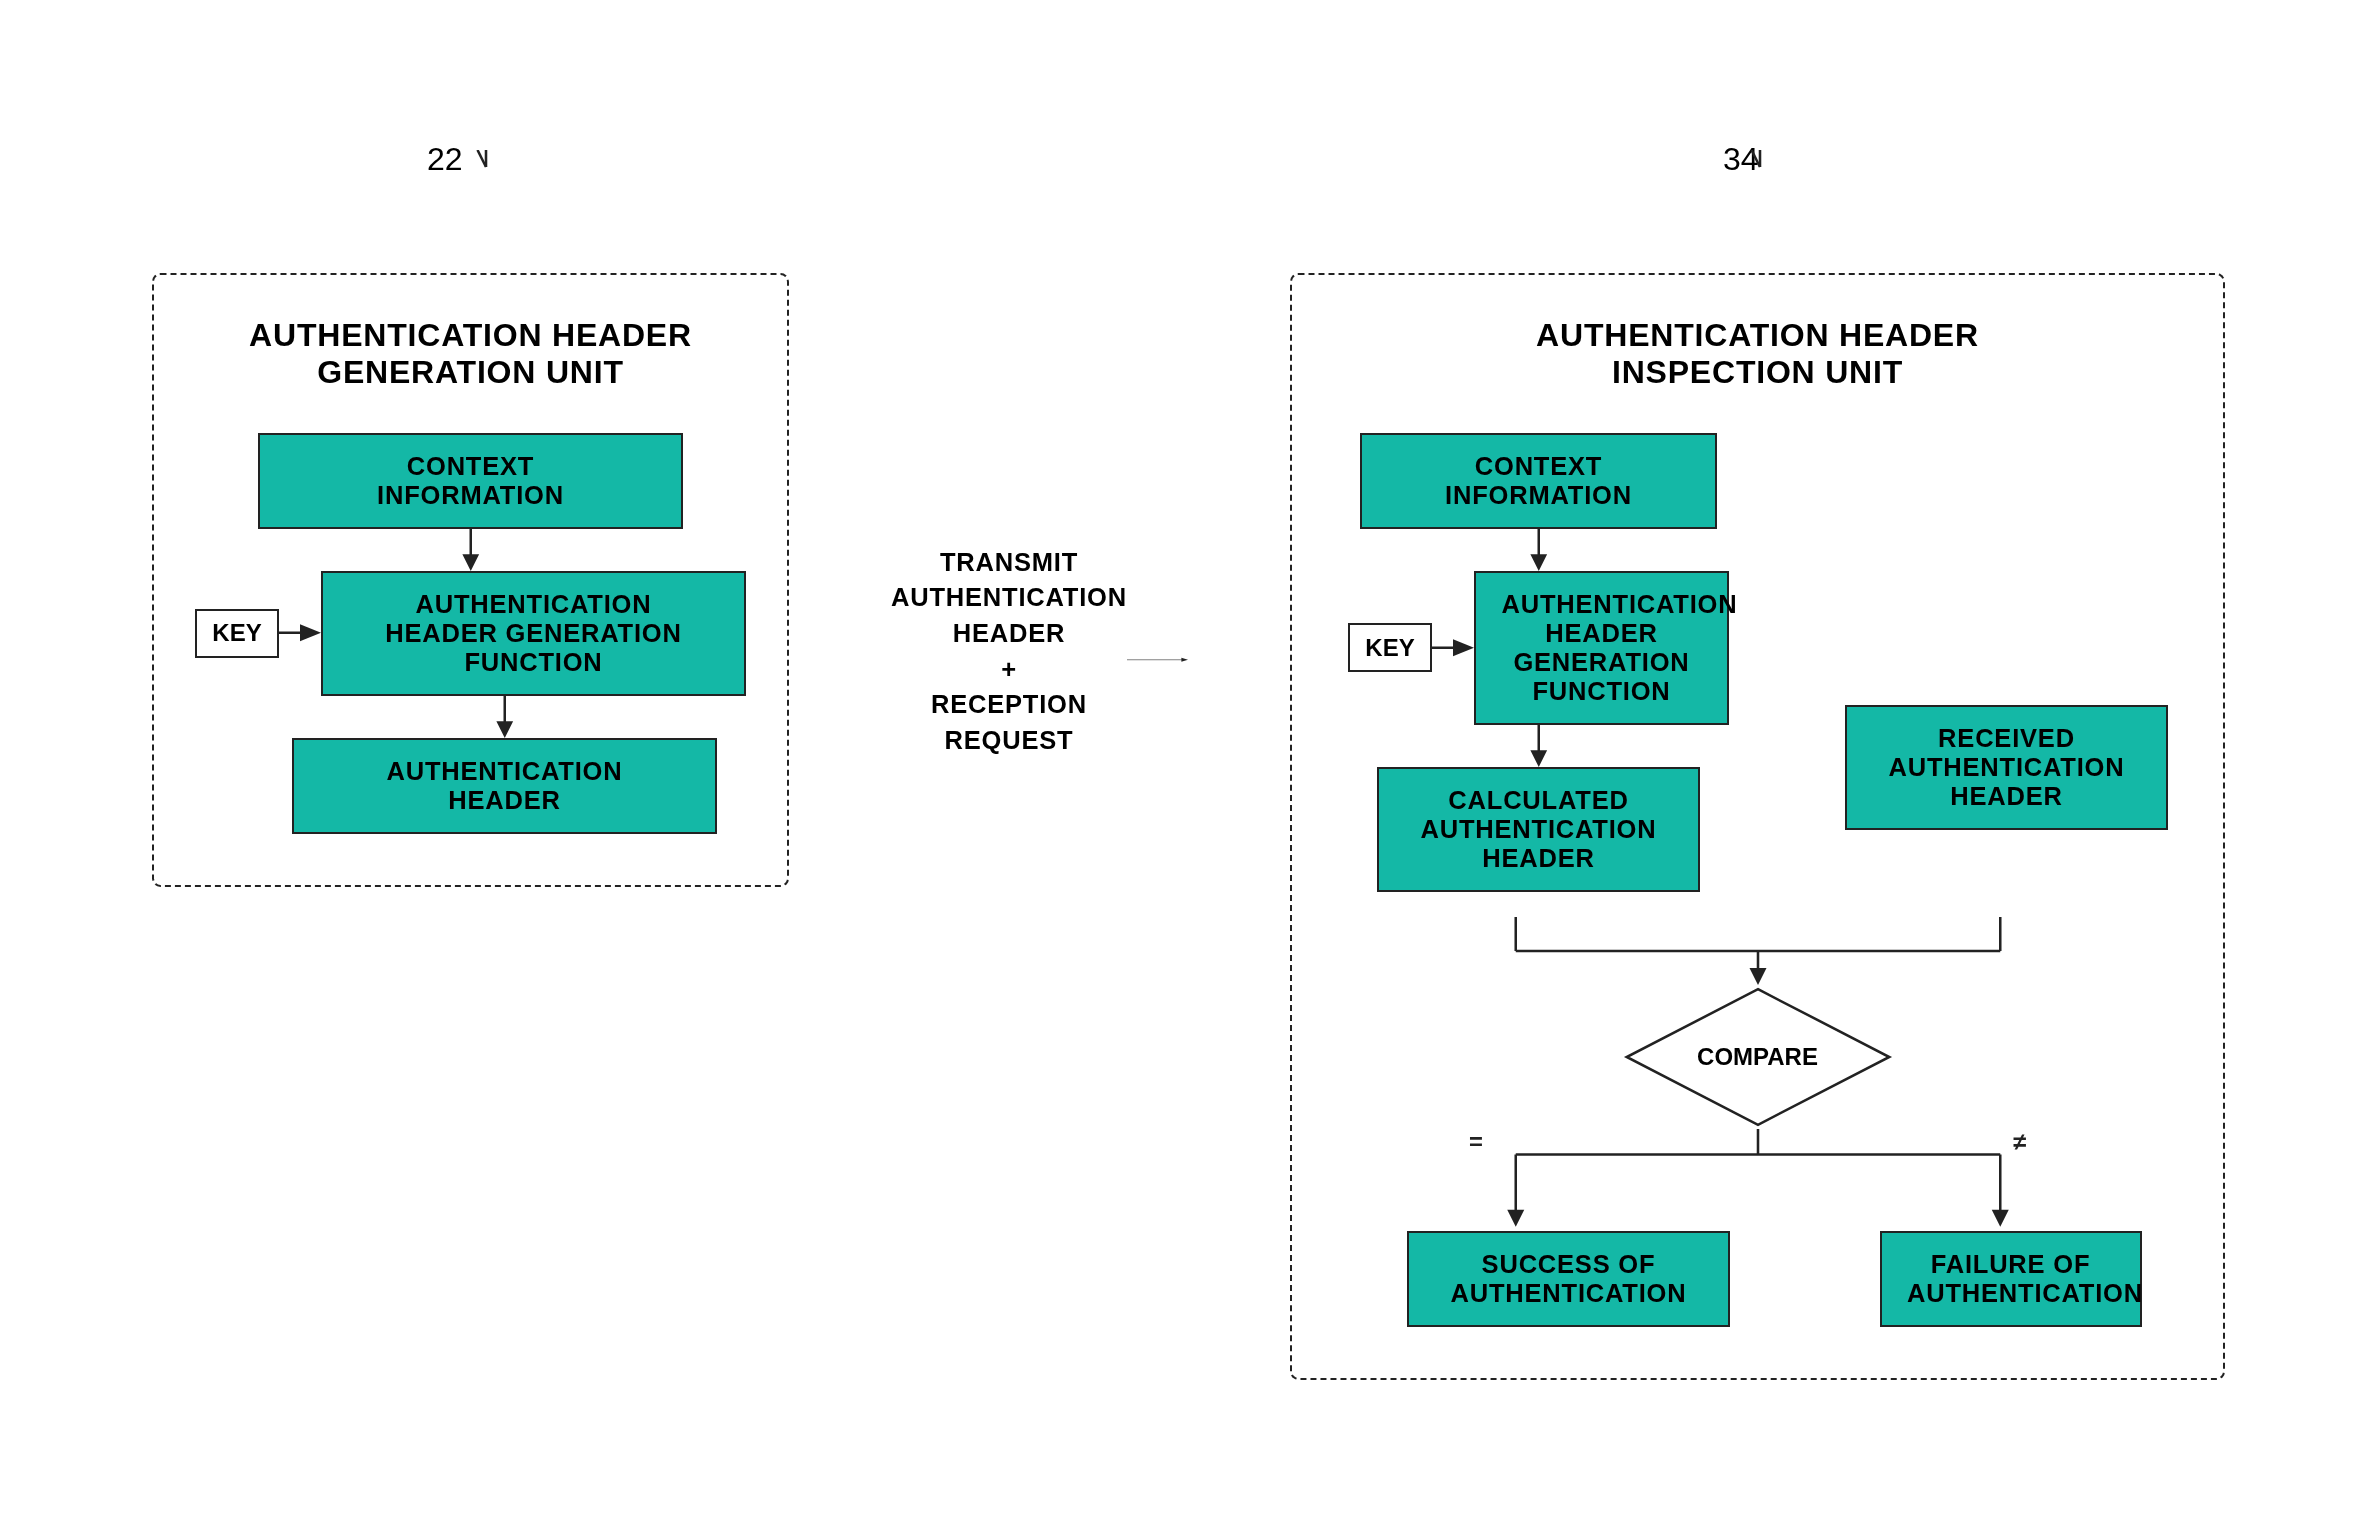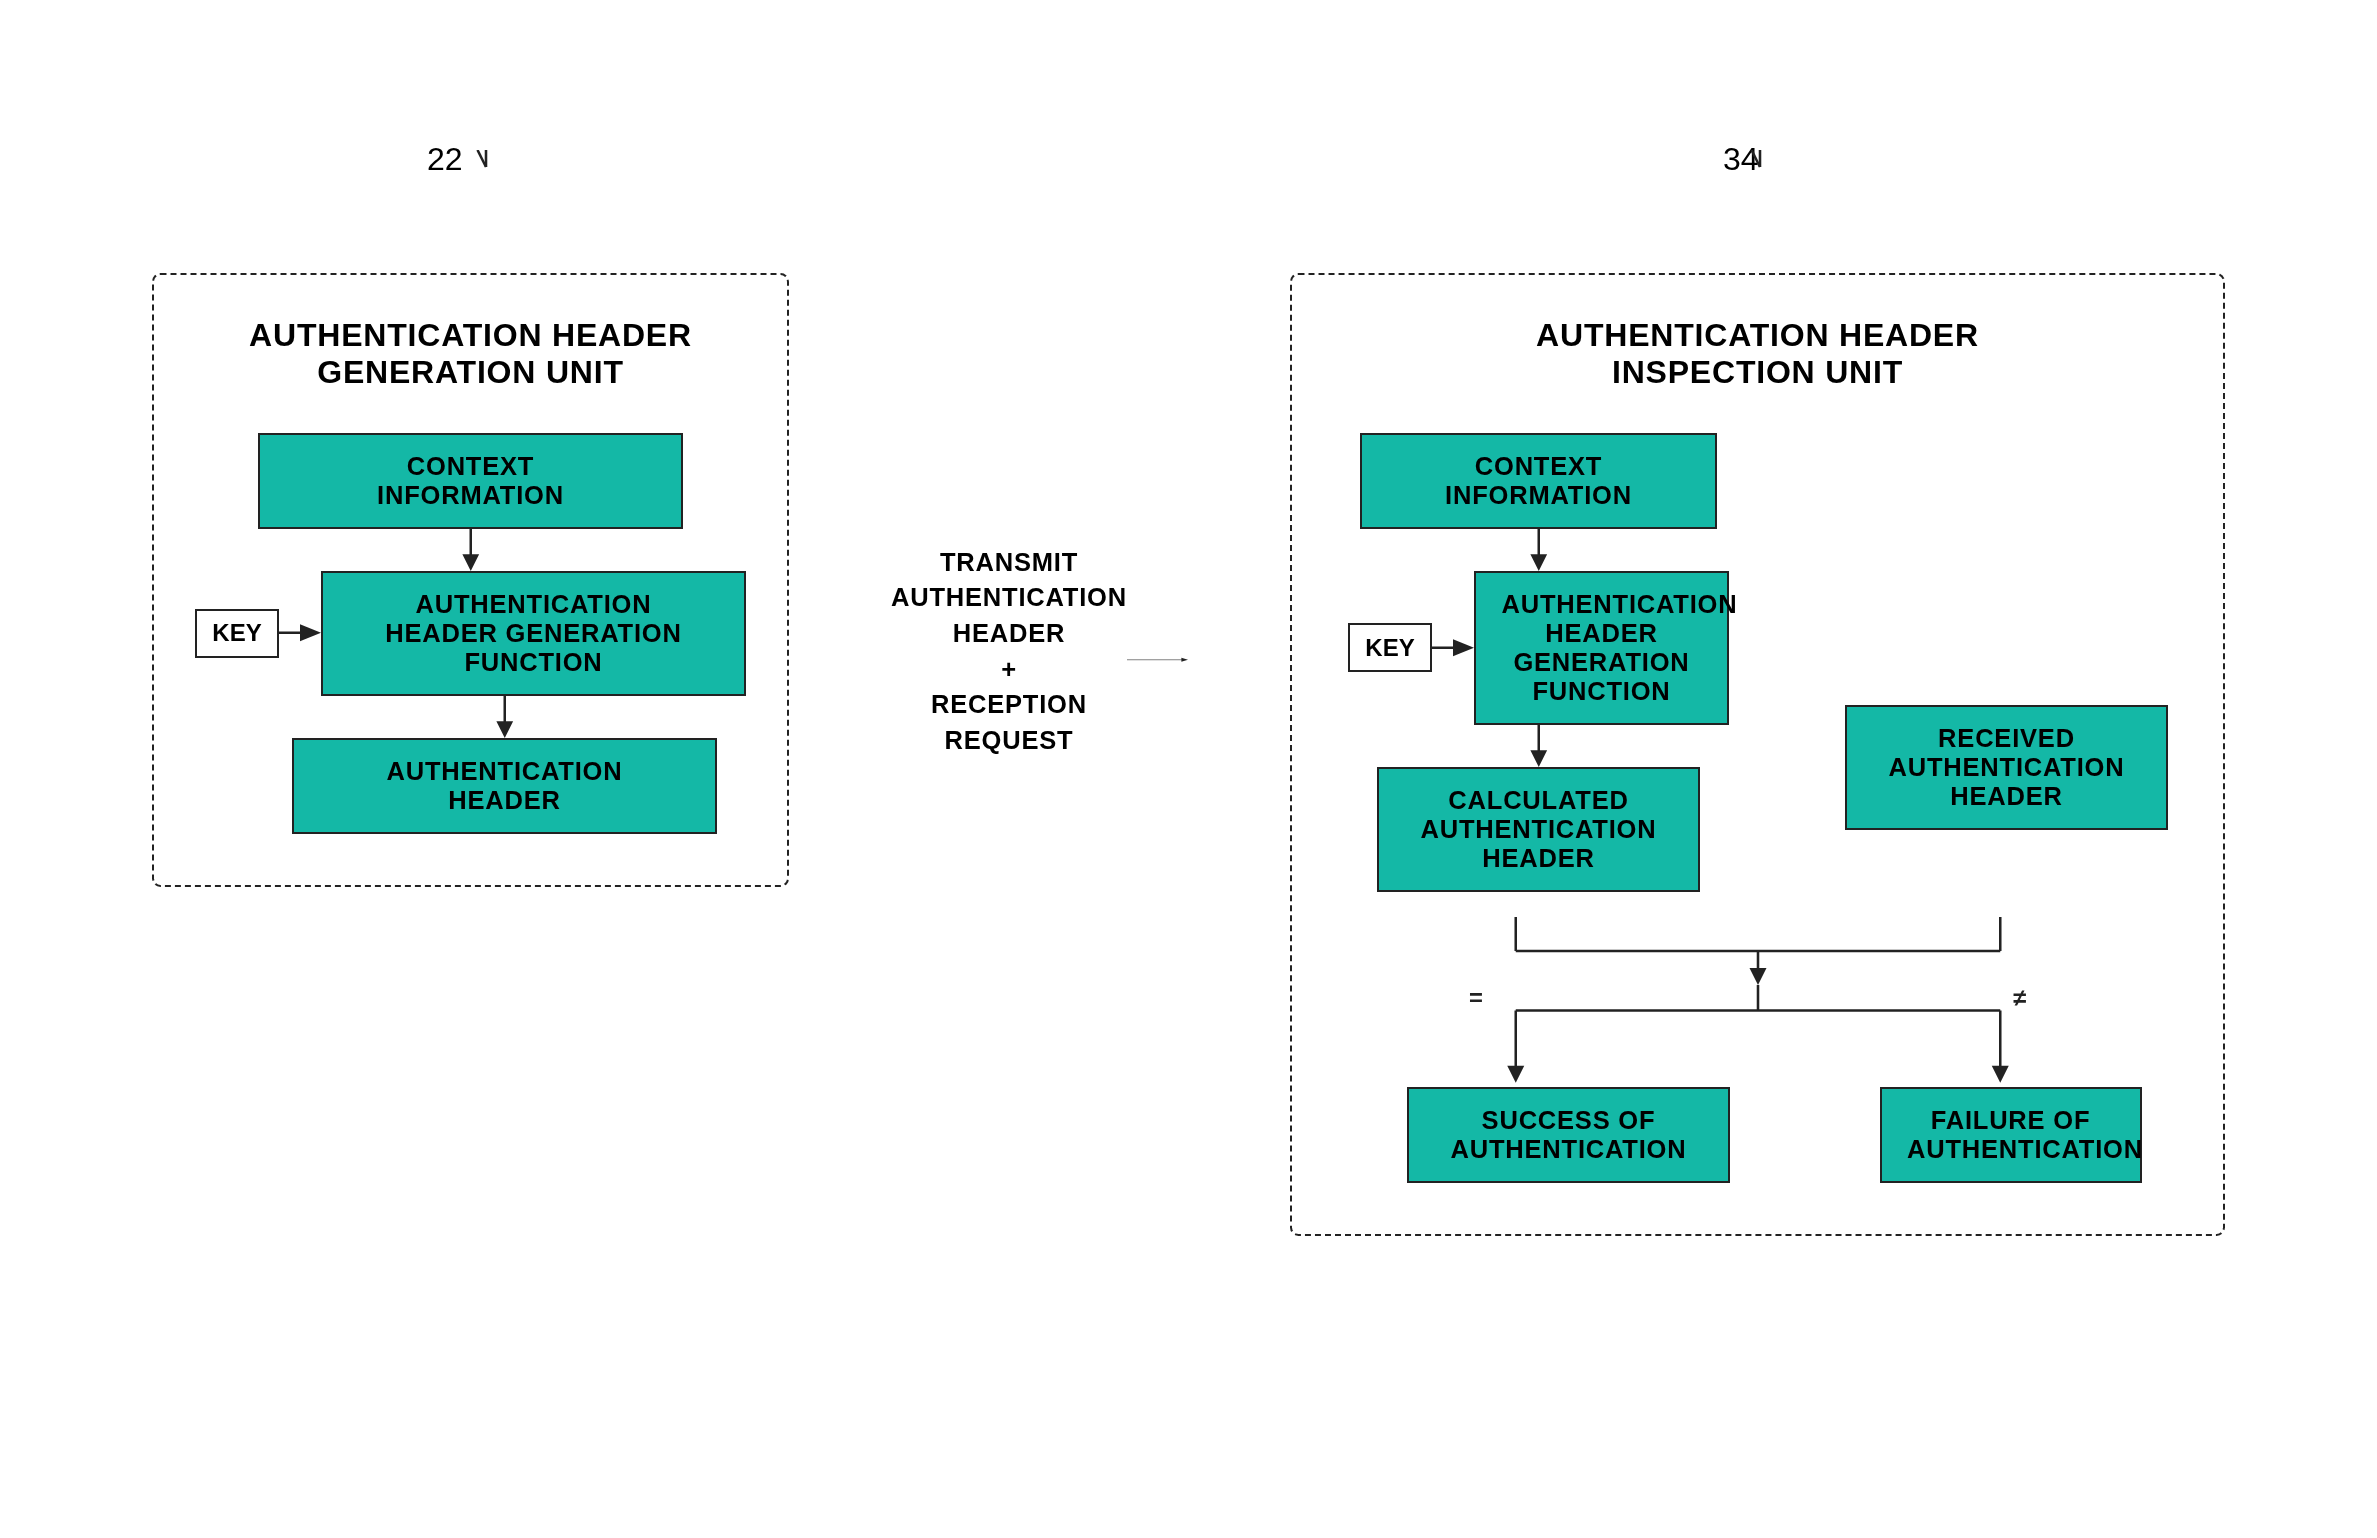--- a/index.html
+++ b/index.html
@@ -283,20 +283,26 @@
 
           <line x1="215" y1="0" x2="215" y2="40" stroke="#222" stroke-width="3"></line>
           <line x1="215" y1="40" x2="500" y2="40" stroke="#222" stroke-width="3"></line>
           <line x1="500" y1="40" x2="500" y2="65" stroke="#222" stroke-width="3"></line>
 
           <line x1="785" y1="0" x2="785" y2="40" stroke="#222" stroke-width="3"></line>
           <line x1="785" y1="40" x2="500" y2="40" stroke="#222" stroke-width="3"></line>
           <polygon points="490,60 510,60 500,80" fill="#222"></polygon>
         </svg>
 
+        <div class="diamond-container" style="position:relative; width:272px; height:144px;">
+          <svg width="272" height="144" viewBox="0 0 320 170">
+            <polygon points="160,5 315,85 160,165 5,85" fill="white" stroke="#222" stroke-width="3"></polygon>
+          </svg>
+          <div class="diamond-label" style="position:absolute; top:50%; left:50%; transform:translate(-50%,-50%); font-size:24px; font-weight:bold;">COMPARE</div>
+        </div>
 
         <svg width="850" height="102" viewBox="0 0 1000 120">
 
           <line x1="500" y1="0" x2="500" y2="30" stroke="#222" stroke-width="3"></line>
 
           <line x1="500" y1="30" x2="215" y2="30" stroke="#222" stroke-width="3"></line>
           <line x1="215" y1="30" x2="215" y2="100" stroke="#222" stroke-width="3"></line>
           <polygon points="205,95 225,95 215,115" fill="#222"></polygon>
 
           <line x1="500" y1="30" x2="785" y2="30" stroke="#222" stroke-width="3"></line>

